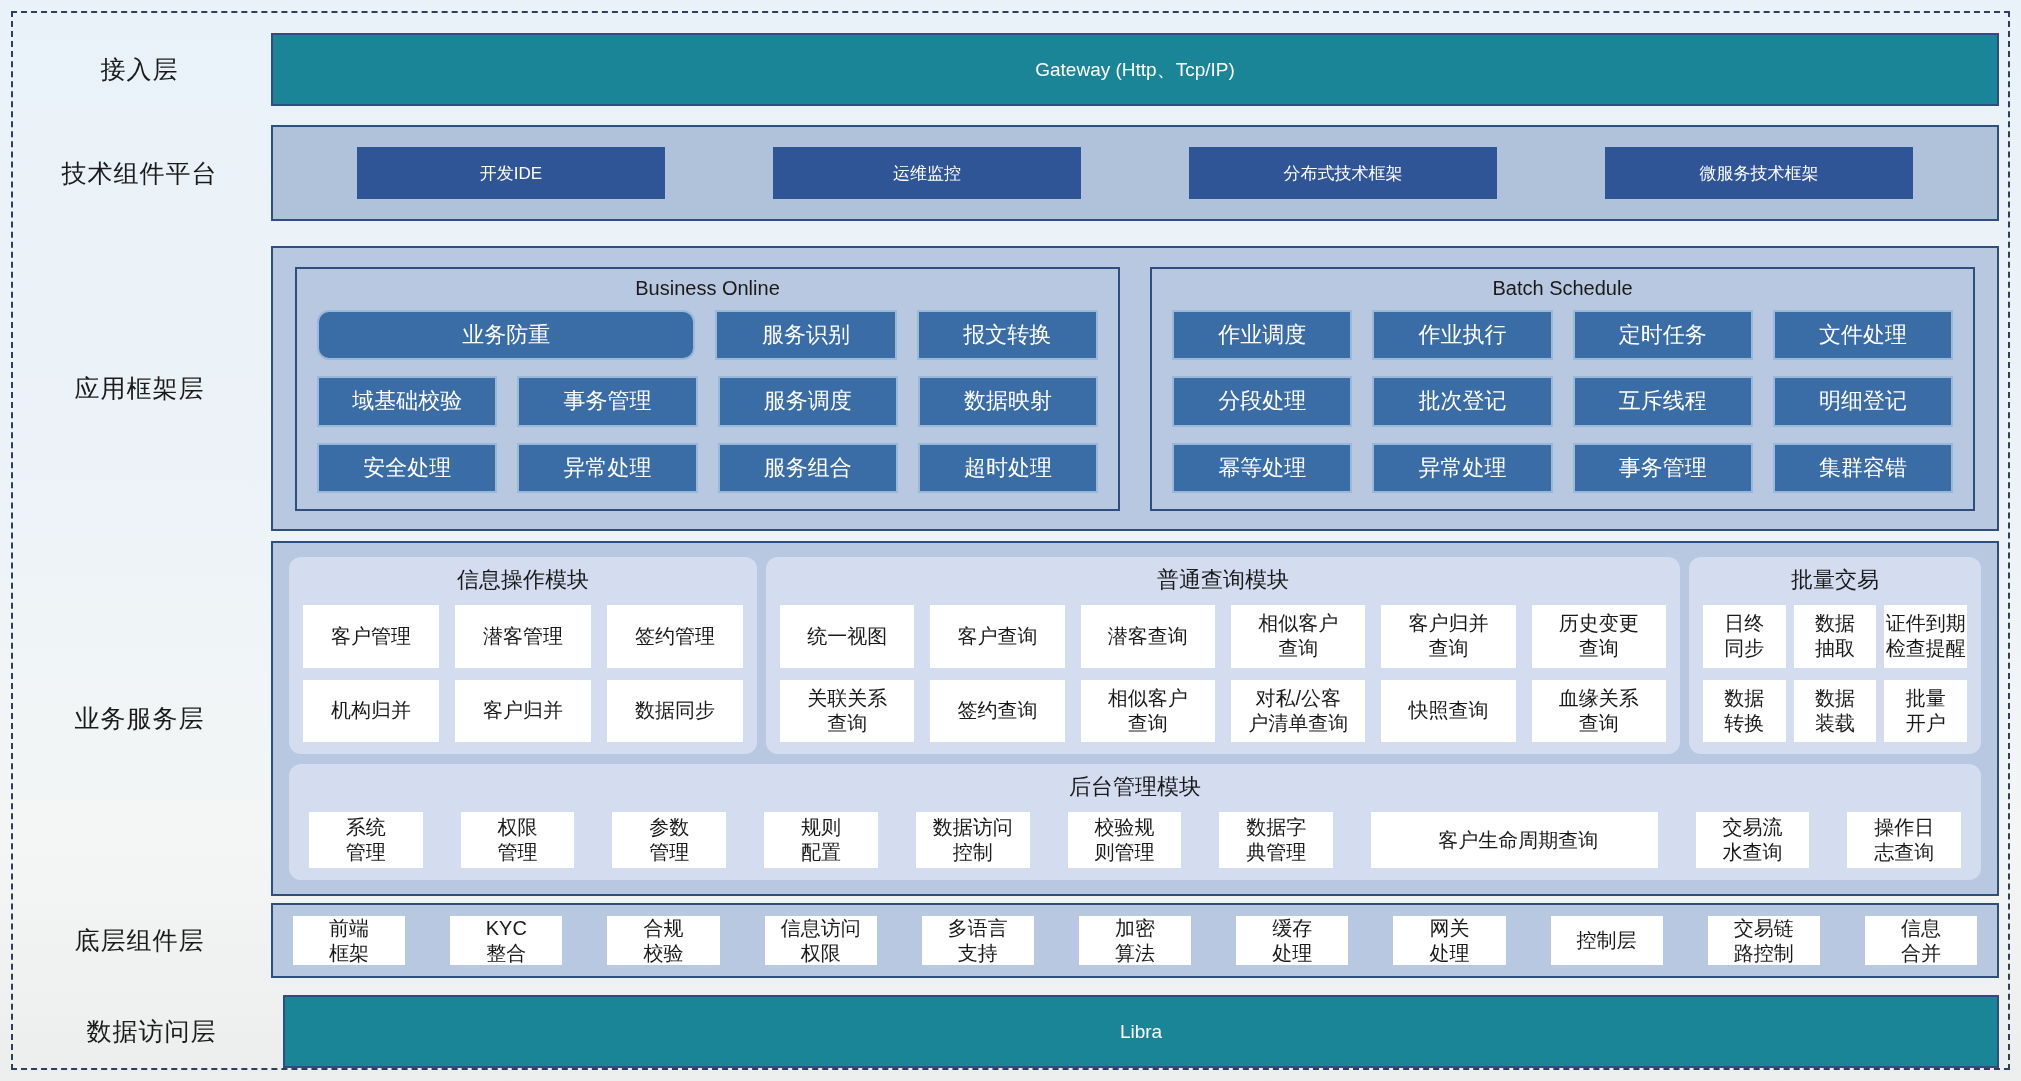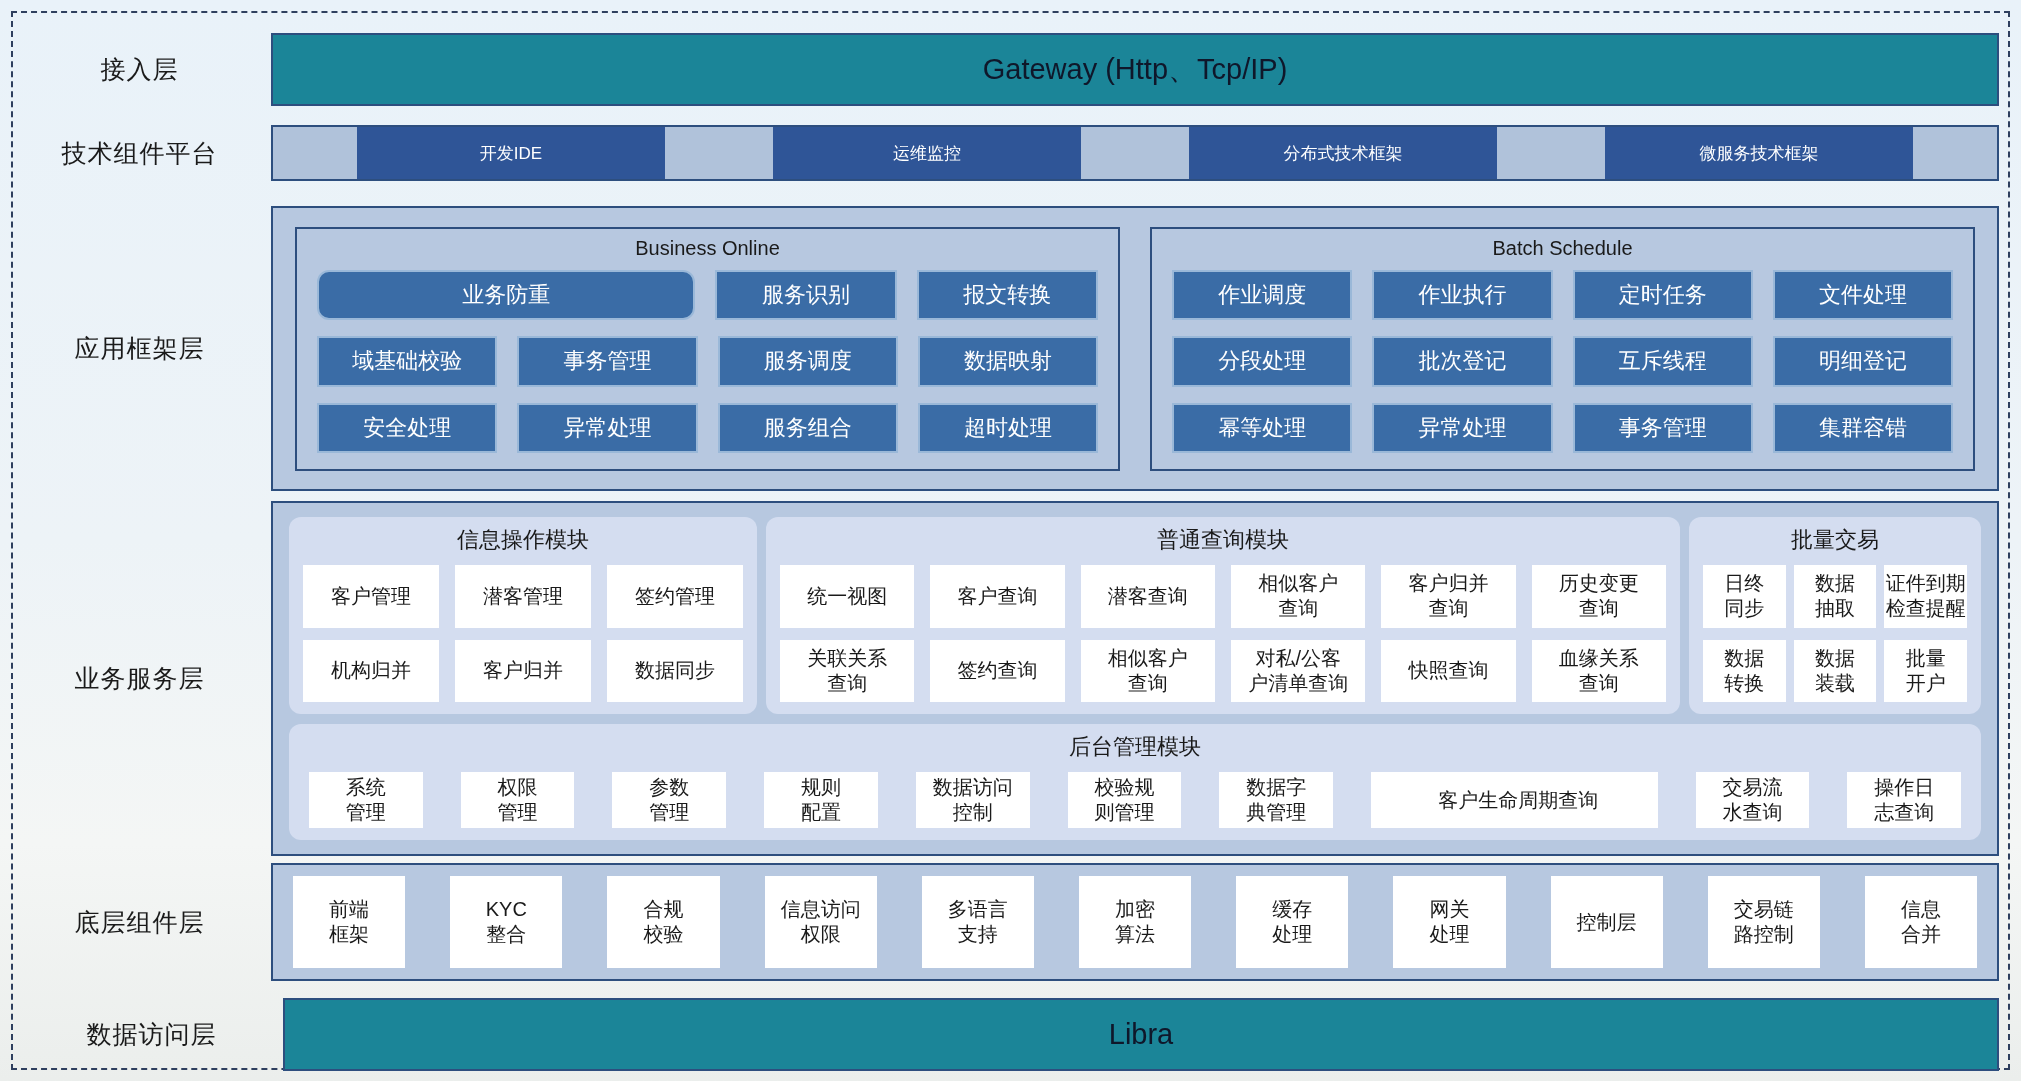--- a/index.html
+++ b/index.html
@@ -5,32 +5,32 @@
   html,body{margin:0;padding:0;}
   body{
     width:2021px;height:1081px;position:relative;overflow:hidden;
     font-family:"Liberation Sans","DejaVu Sans",sans-serif;color:#1a1a1a;
     background:linear-gradient(180deg,#e9f2f9 0%,#edf3f7 50%,#f4f6f5 78%,#ebeeec 100%);
   }
   .frame{position:absolute;inset:11px;border:2px dashed #2e3f5e;pointer-events:none;}
   .rows{position:absolute;top:33px;left:8px;right:22px;}
   .layer{display:flex;}
   .layer-1{height:73px;margin-bottom:19px;}
-  .layer-2{height:56px;margin-bottom:25px;border-radius:24px;}
+  .layer-2{height:96px;margin-bottom:25px;border-radius:24px;}
   .layer-3{height:285px;margin-bottom:10px;}
   .layer-4{height:355px;margin-bottom:7px;}
-  .layer-5{height:118px;margin-bottom:17px;}
+  .layer-5{height:75px;margin-bottom:17px;}
   .layer-6{height:73px;padding-left:12px;}
   .layer-label{width:263px;display:flex;align-items:center;justify-content:center;
     font-size:25px;letter-spacing:1px;}
   .layer-content{flex:1;min-width:0;}
   .layer-content>*{height:100%;box-sizing:border-box;}
 
   .teal-bar{background:#1b8598;border:2px solid #2d4e7e;display:flex;align-items:center;
-    justify-content:center;color:#0f172a;font-size:29px;}
+    justify-content:center;color:#ffffff;font-size:19px;}
 
   .tech-row{background:#b0c2da;border:2px solid #2d4e7e;display:flex;align-items:center;
     justify-content:space-around;padding:0 30px;}
   .tech-btn{width:308px;height:52px;background:#2f5597;color:#fff;font-size:17px;
     display:flex;align-items:center;justify-content:center;}
 
   .af-container{background:#b7c8e0;border:2px solid #2d4e7e;display:flex;gap:30px;
     padding:19px 22px 18px;}
   .af-panel{flex:1;border:2px solid #2d4e7e;padding:4px 20px 16px;display:flex;
     flex-direction:column;box-sizing:border-box;min-width:0;}

